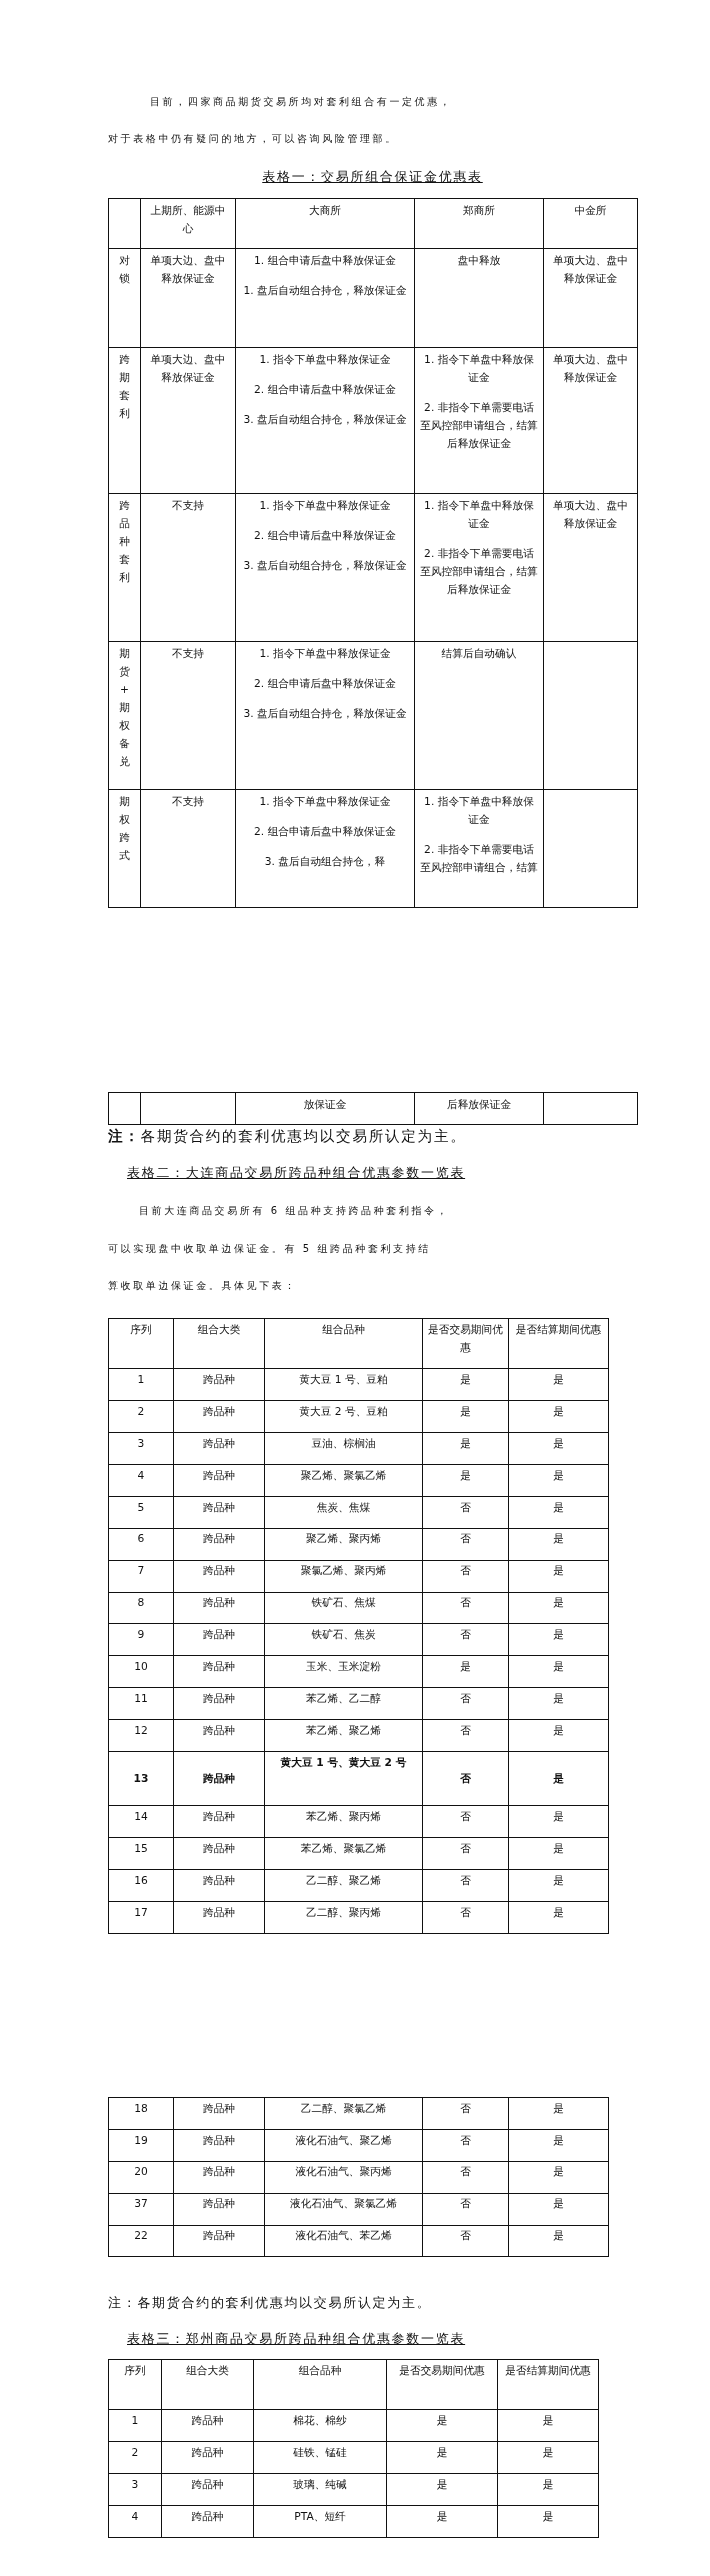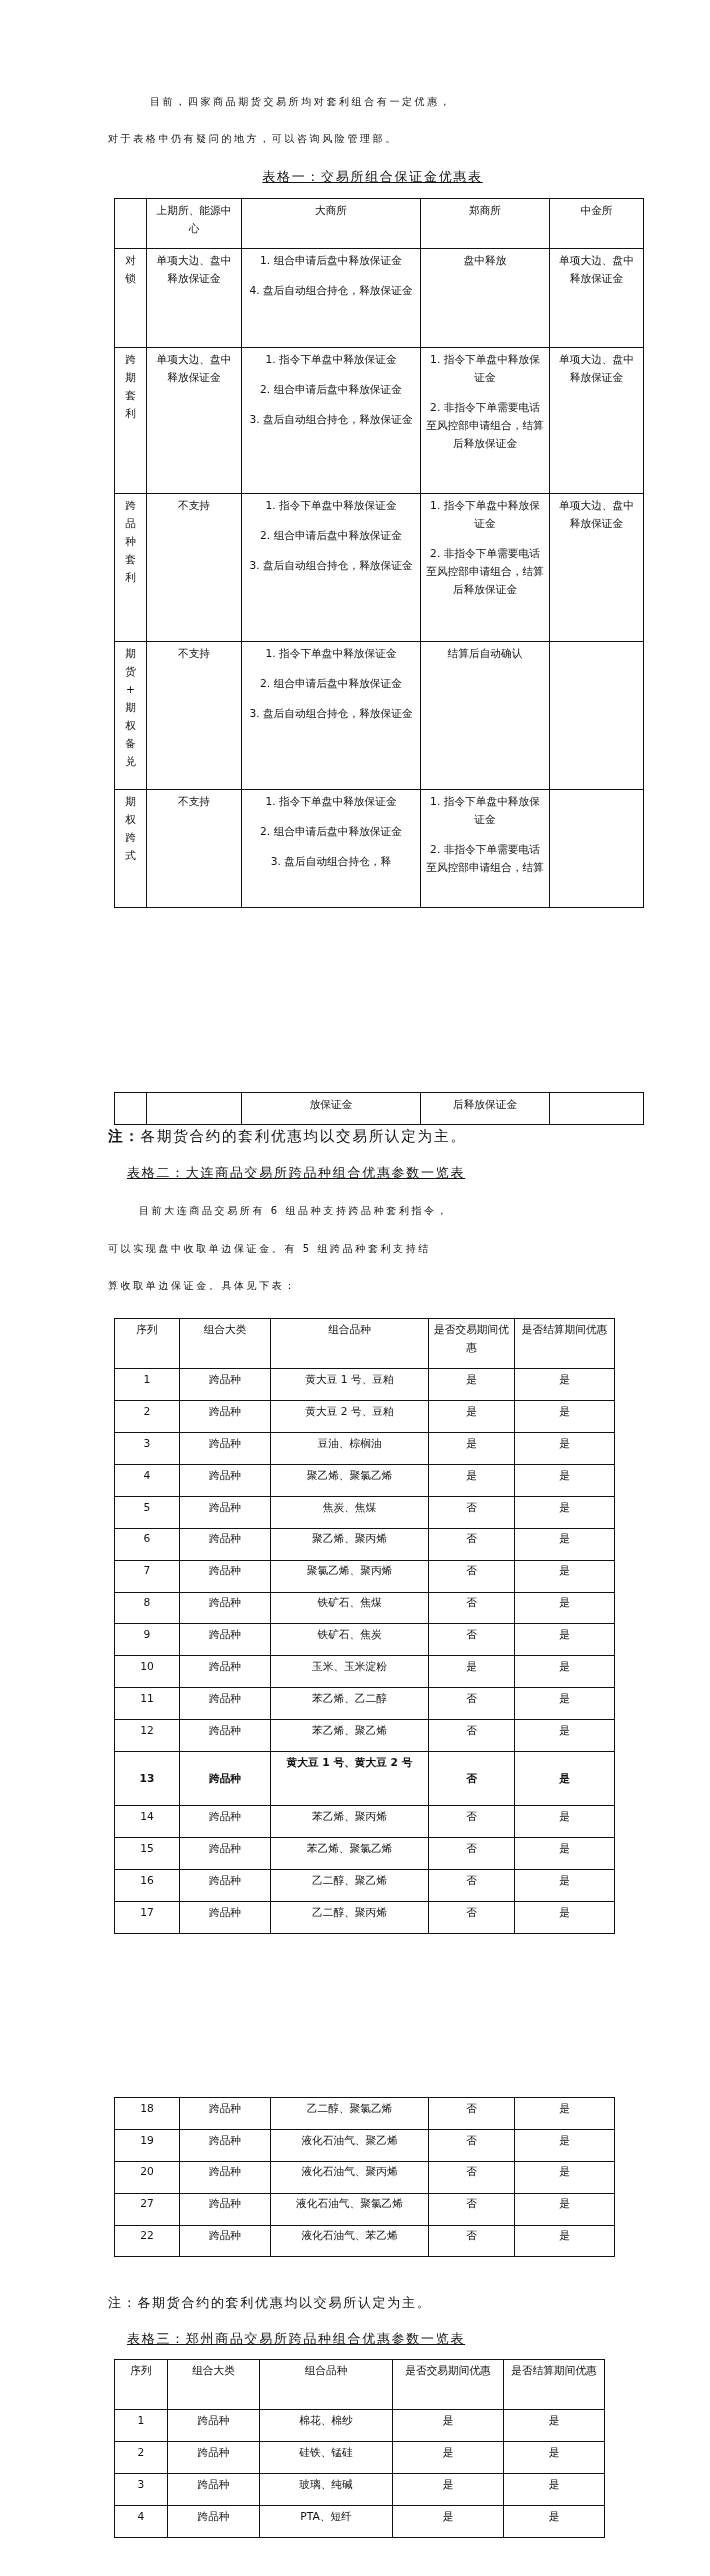--- a/index.html
+++ b/index.html
@@ -3,21 +3,21 @@
 <meta charset="utf-8">
 <style>
   html, body { margin: 0; padding: 0; background: #ffffff; }
   body { width: 711px; height: 2576px; position: relative; overflow: hidden;
          font-family: "DejaVu Sans", "Liberation Sans", sans-serif; color: #111; }
   .abs { position: absolute; }
   .para { font-size: 10px; letter-spacing: 2.6px; line-height: 19px; white-space: nowrap; }
   .title { font-size: 13px; letter-spacing: 1.7px; text-decoration: underline; white-space: nowrap; text-align: center; }
   .note { font-size: 13.8px; letter-spacing: 1.7px; white-space: nowrap; }
   .note b { font-weight: bold; }
-  table { border-collapse: collapse; position: absolute; table-layout: fixed; margin-left: 6px; }
+  table { border-collapse: collapse; position: absolute; table-layout: fixed; }
   td, th { border: 1.3px solid #111; vertical-align: top; text-align: center;
            font-size: 10.7px; font-weight: normal; line-height: 18px; padding: 1.7px 3.4px; }
   .t1 td { padding: 3.4px 5.2px; }
   .t1 .rowhead { width: 8.6px; padding: 3.4px 1.7px; line-height: 18px; }
   .t1 .rowhead span { display: block; }
   .t1 .item { margin-bottom: 12px; }
   .t1 .item:last-child { margin-bottom: 0; }
   .t2 td { height: 27.5px; padding: 1.7px 1.7px; }
   .t2 tr.hdr td { height: 46px; }
   .t2 tr.tall td { height: 50px; font-weight: bold; }
@@ -50,21 +50,21 @@
   </tr>
 
   <tr style="height:99px">
     <td class="rowhead">
       <span>对</span>
           <span>锁</span>
     </td>
     <td>单项大边、盘中释放保证金</td>
     <td>
       <div class="item">1. 组合申请后盘中释放保证金</div>
-      <div class="item">4. 盘后自动组合持仓，释放保证金</div>
+      <div class="item">1. 盘后自动组合持仓，释放保证金</div>
     </td>
     <td>
           <div>盘中释放</div>
         </td>
     <td>单项大边、盘中释放保证金</td>
   </tr>
 
   <tr style="height:146px">
     <td class="rowhead">
       <span>跨</span>
@@ -340,21 +340,21 @@
         <td>是</td>
       </tr>
   <tr>
         <td>20</td>
         <td>跨品种</td>
         <td>液化石油气、聚丙烯</td>
         <td>否</td>
         <td>是</td>
       </tr>
   <tr>
-        <td>27</td>
+        <td>37</td>
         <td>跨品种</td>
         <td>液化石油气、聚氯乙烯</td>
         <td>否</td>
         <td>是</td>
       </tr>
   <tr>
         <td>22</td>
         <td>跨品种</td>
         <td>液化石油气、苯乙烯</td>
         <td>否</td>

